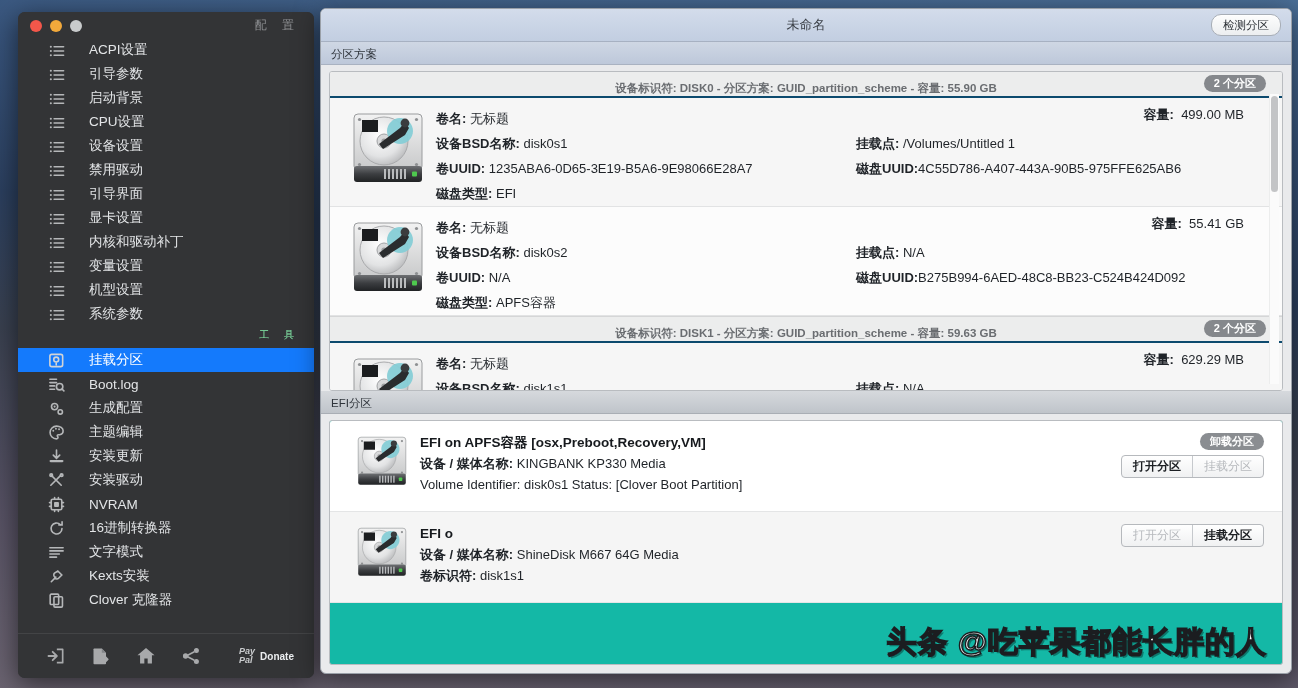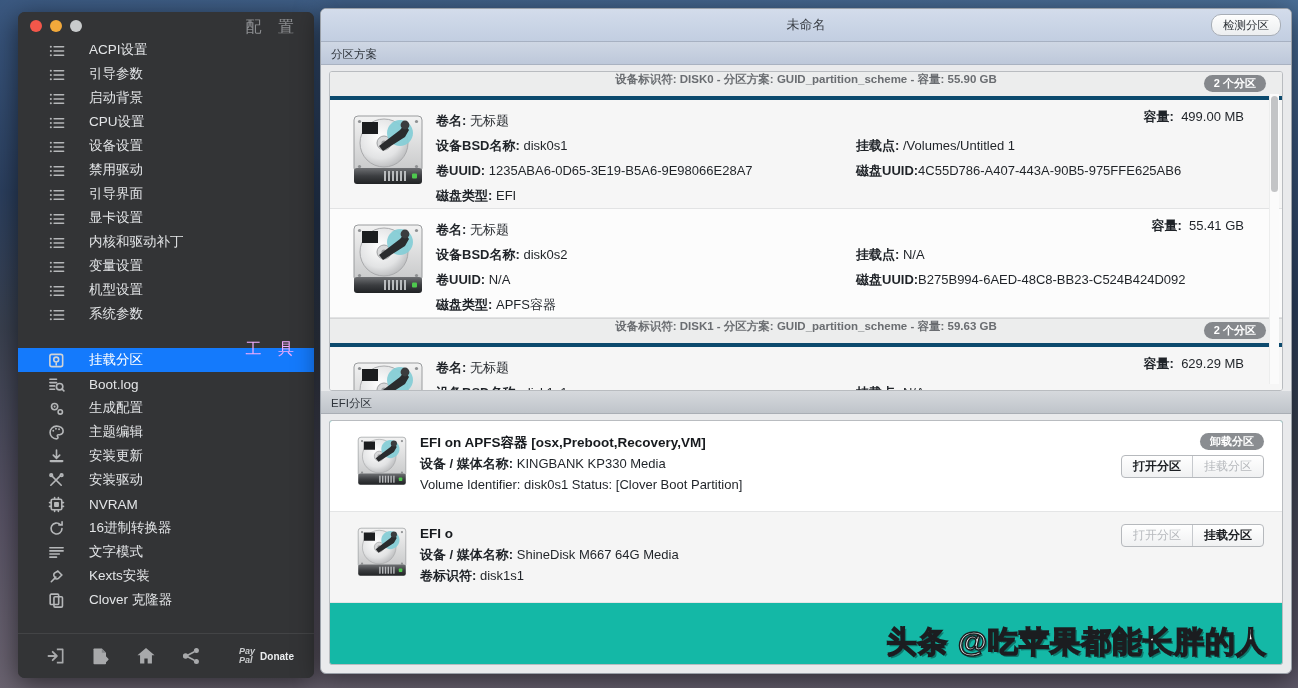--- a/index.html
+++ b/index.html
@@ -20,26 +20,26 @@
     background:#333436;border-radius:7px;
     box-shadow:0 6px 26px rgba(0,0,0,.55);
     overflow:hidden;display:flex;flex-direction:column;
   }
   #sb-titlebar{height:26px;position:relative;flex:none;background:#333436;}
   .traffic{position:absolute;top:8px;width:12px;height:12px;border-radius:50%;}
   .tl-red{left:12px;background:#f3574a;}
   .tl-yellow{left:32px;background:#f2a93b;}
   .tl-green{left:52px;background:#c9cbcc;}
   .sb-sec-label{
-    position:absolute;right:14px;top:5px;color:#8d8f92;font-size:16px;letter-spacing:6px;
+    position:absolute;right:14px;top:5px;color:#8d8f92;font-size:12px;letter-spacing:6px;
   }
   .sb-group-header{
     height:22px;position:relative;flex:none;background:#333436;
   }
-  .sb-group-header .lbl{position:absolute;right:14px;top:2px;color:#f0abfc;font-size:16px;letter-spacing:6px;margin-top:11px;}
+  .sb-group-header .lbl{position:absolute;right:14px;top:2px;color:#86efac;font-size:10px;letter-spacing:6px;}
   #sb-list-top,#sb-list-bottom{flex:none;}
   .sb-item{
     height:24px;display:flex;align-items:center;padding-left:30px;gap:24px;
     color:#e3e5e7;font-size:13.5px;cursor:default;
   }
   .sb-item.selected{background:#147afc;color:#fff;}
   .sb-ico{width:17px;height:17px;flex:none;display:block;opacity:.82;}
   .sb-item.selected .sb-ico{opacity:1;}
   .sb-item .txt{white-space:nowrap;}
   #sb-spacer{flex:1 1 auto;}
@@ -88,22 +88,22 @@
   .section-bar.grey{background:linear-gradient(#d6d9dd,#bfc4ca);border-bottom:1px solid #a9aeb5;}
 
   
   #partition-panel{
     flex:none;height:318px;margin:6px 8px 0 8px;position:relative;
     background:#fff;border:1px solid #b9bcc0;border-radius:3px;overflow:hidden;
     box-shadow:0 1px 2px rgba(0,0,0,.08) inset;
   }
   #partition-scroll{position:absolute;inset:0;overflow:hidden;}
   .disk-header{
-    height:24px;background:#eceded;border-bottom:4px solid #0c4a6e;border-top:1px solid #d5d6d7;
-    display:flex;align-items:flex-start;justify-content:center;position:relative;
+    height:24px;background:#eceded;border-bottom:2px solid #0c4a6e;border-top:1px solid #d5d6d7;
+    display:flex;align-items:flex-end;justify-content:center;position:relative;
   }
   .disk-header:first-child{border-top:none;}
   .disk-header .dh-text{font-size:11.5px;color:#6a6d71;font-weight:bold;}
   .pill{
     position:absolute;right:16px;top:3px;height:17px;padding:0 10px;border-radius:9px;
     background:#85888c;color:#fff;font-size:11px;font-weight:bold;
     display:flex;align-items:center;
   }
   .part-row{
     height:100px;display:flex;align-items:flex-start;padding:8px 0 0 0;

